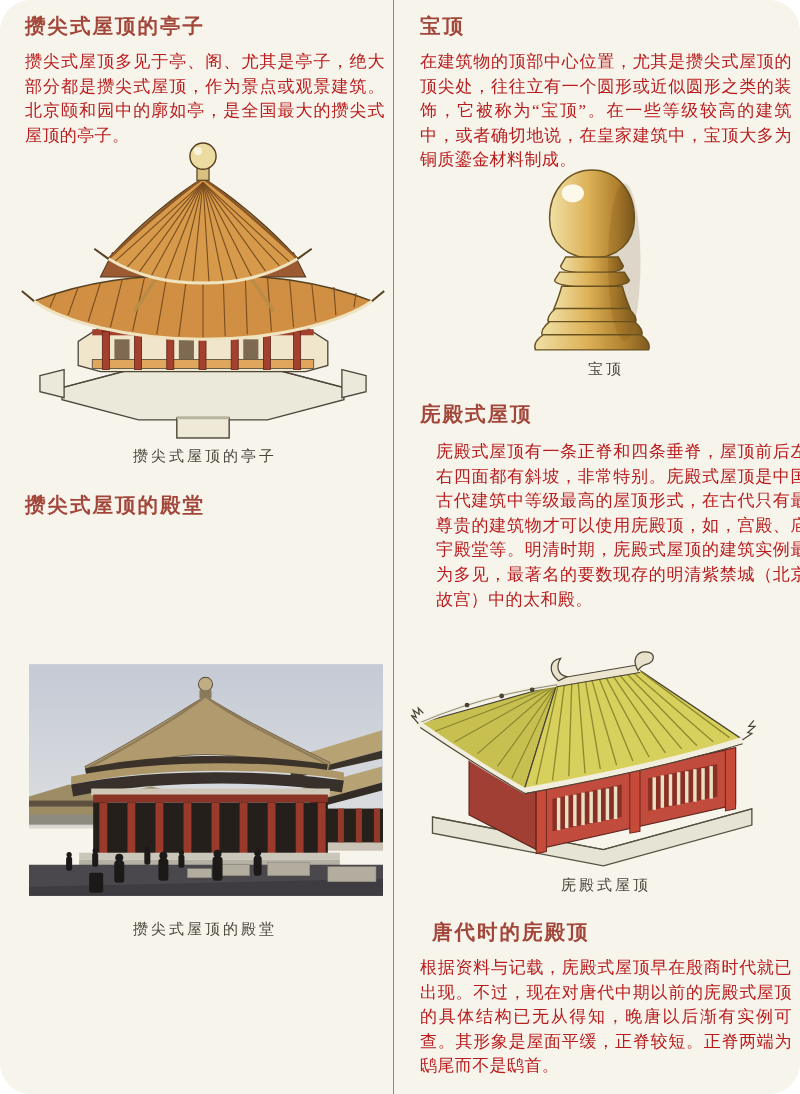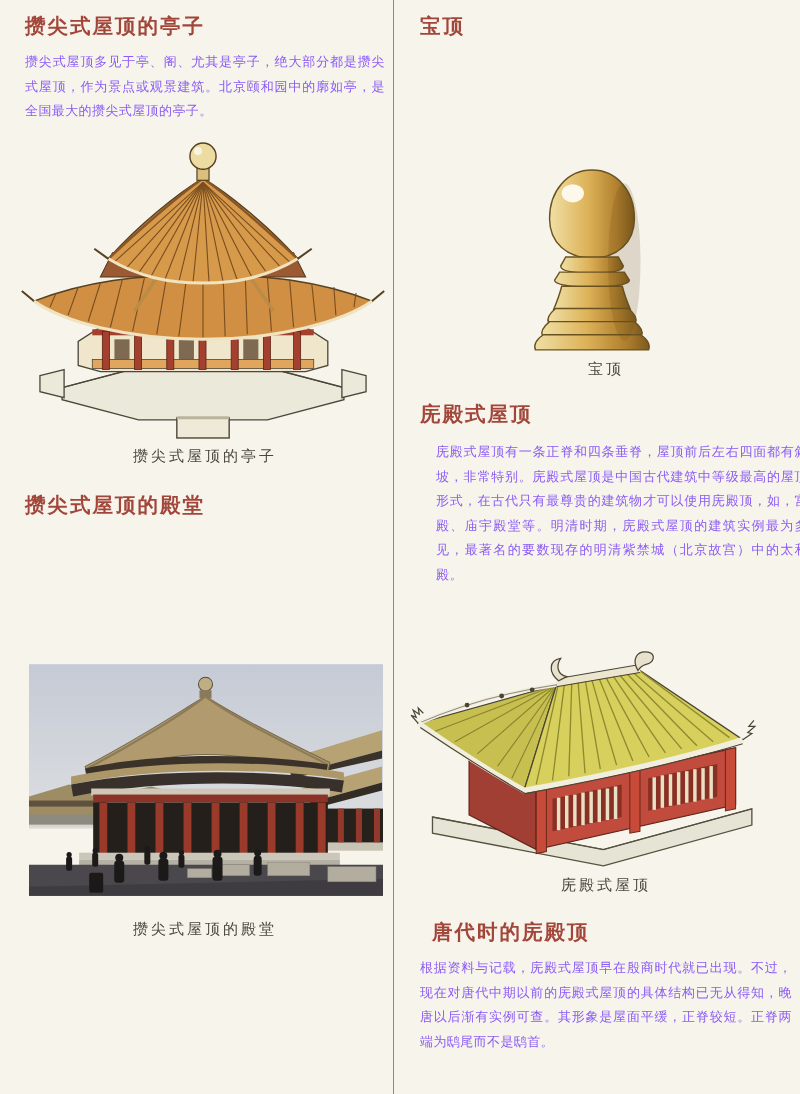--- a/index.html
+++ b/index.html
@@ -1,32 +1,33 @@
 <!DOCTYPE html>
 <html><head>
 <meta charset="utf-8">
 <style>
   html,body{margin:0;padding:0;}
   .page{
     position:relative; width:800px; height:1094px;
     background:#f7f4ec; overflow:hidden;
     font-family:"Liberation Serif","DejaVu Serif",serif;
+    border-radius:31px;
   }
   .divider{position:absolute; left:393px; top:0; width:1px; height:1094px; background:#8b8b8b;}
   .col{position:absolute; top:0; height:100%;}
   .col-left{left:25px; width:360px;}
   .col-right{left:420px; width:372px;}
   .heading{
     position:absolute; margin:0; font-size:20.5px; font-weight:bold;
     color:#a2463a; letter-spacing:2px; white-space:nowrap;
   }
   .body-text{
     position:absolute; margin:0; width:100%;
-    font-size:13px; line-height:24.6px; letter-spacing:0.4px;
-    color:#8b5cf6; text-align:justify; text-align-last:left;
+    font-size:17px; line-height:24.6px; letter-spacing:0.4px;
+    color:#b91c1c; text-align:justify; text-align-last:left;
   }
   .caption{
     position:absolute; width:100%; text-align:center;
     font-size:15px; letter-spacing:3px; color:#4b453c;
   }
   .fig{position:absolute;}
   svg{display:block;}
 </style>
 </head>
 <body>
@@ -227,20 +228,21 @@
       </svg>
     </div>
 
     <div class="caption" style="top:920px;">攒尖式屋顶的殿堂</div>
   </div>
 
   <div class="col col-right">
 
     <h2 class="heading" style="top:12px;">宝顶</h2>
 
+    <p class="body-text" style="top:50px;">在建筑物的顶部中心位置，尤其是攒尖式屋顶的顶尖处，往往立有一个圆形或近似圆形之类的装饰，它被称为“宝顶”。在一些等级较高的建筑中，或者确切地说，在皇家建筑中，宝顶大多为铜质鎏金材料制成。</p>
 
     <div class="fig" style="top:166px; left:88px; width:168px; height:192px;">
       <svg width="168" height="192" viewBox="0 0 164 190">
         <defs>
           <linearGradient id="gold" x1="0" y1="0" x2="1" y2="0">
             <stop offset="0" stop-color="#f0e0a6"></stop>
               <stop offset="0.45" stop-color="#ddb258"></stop>
             <stop offset="0.8" stop-color="#b07f2e"></stop>
               <stop offset="1" stop-color="#7d5a1e"></stop>
           </linearGradient>

